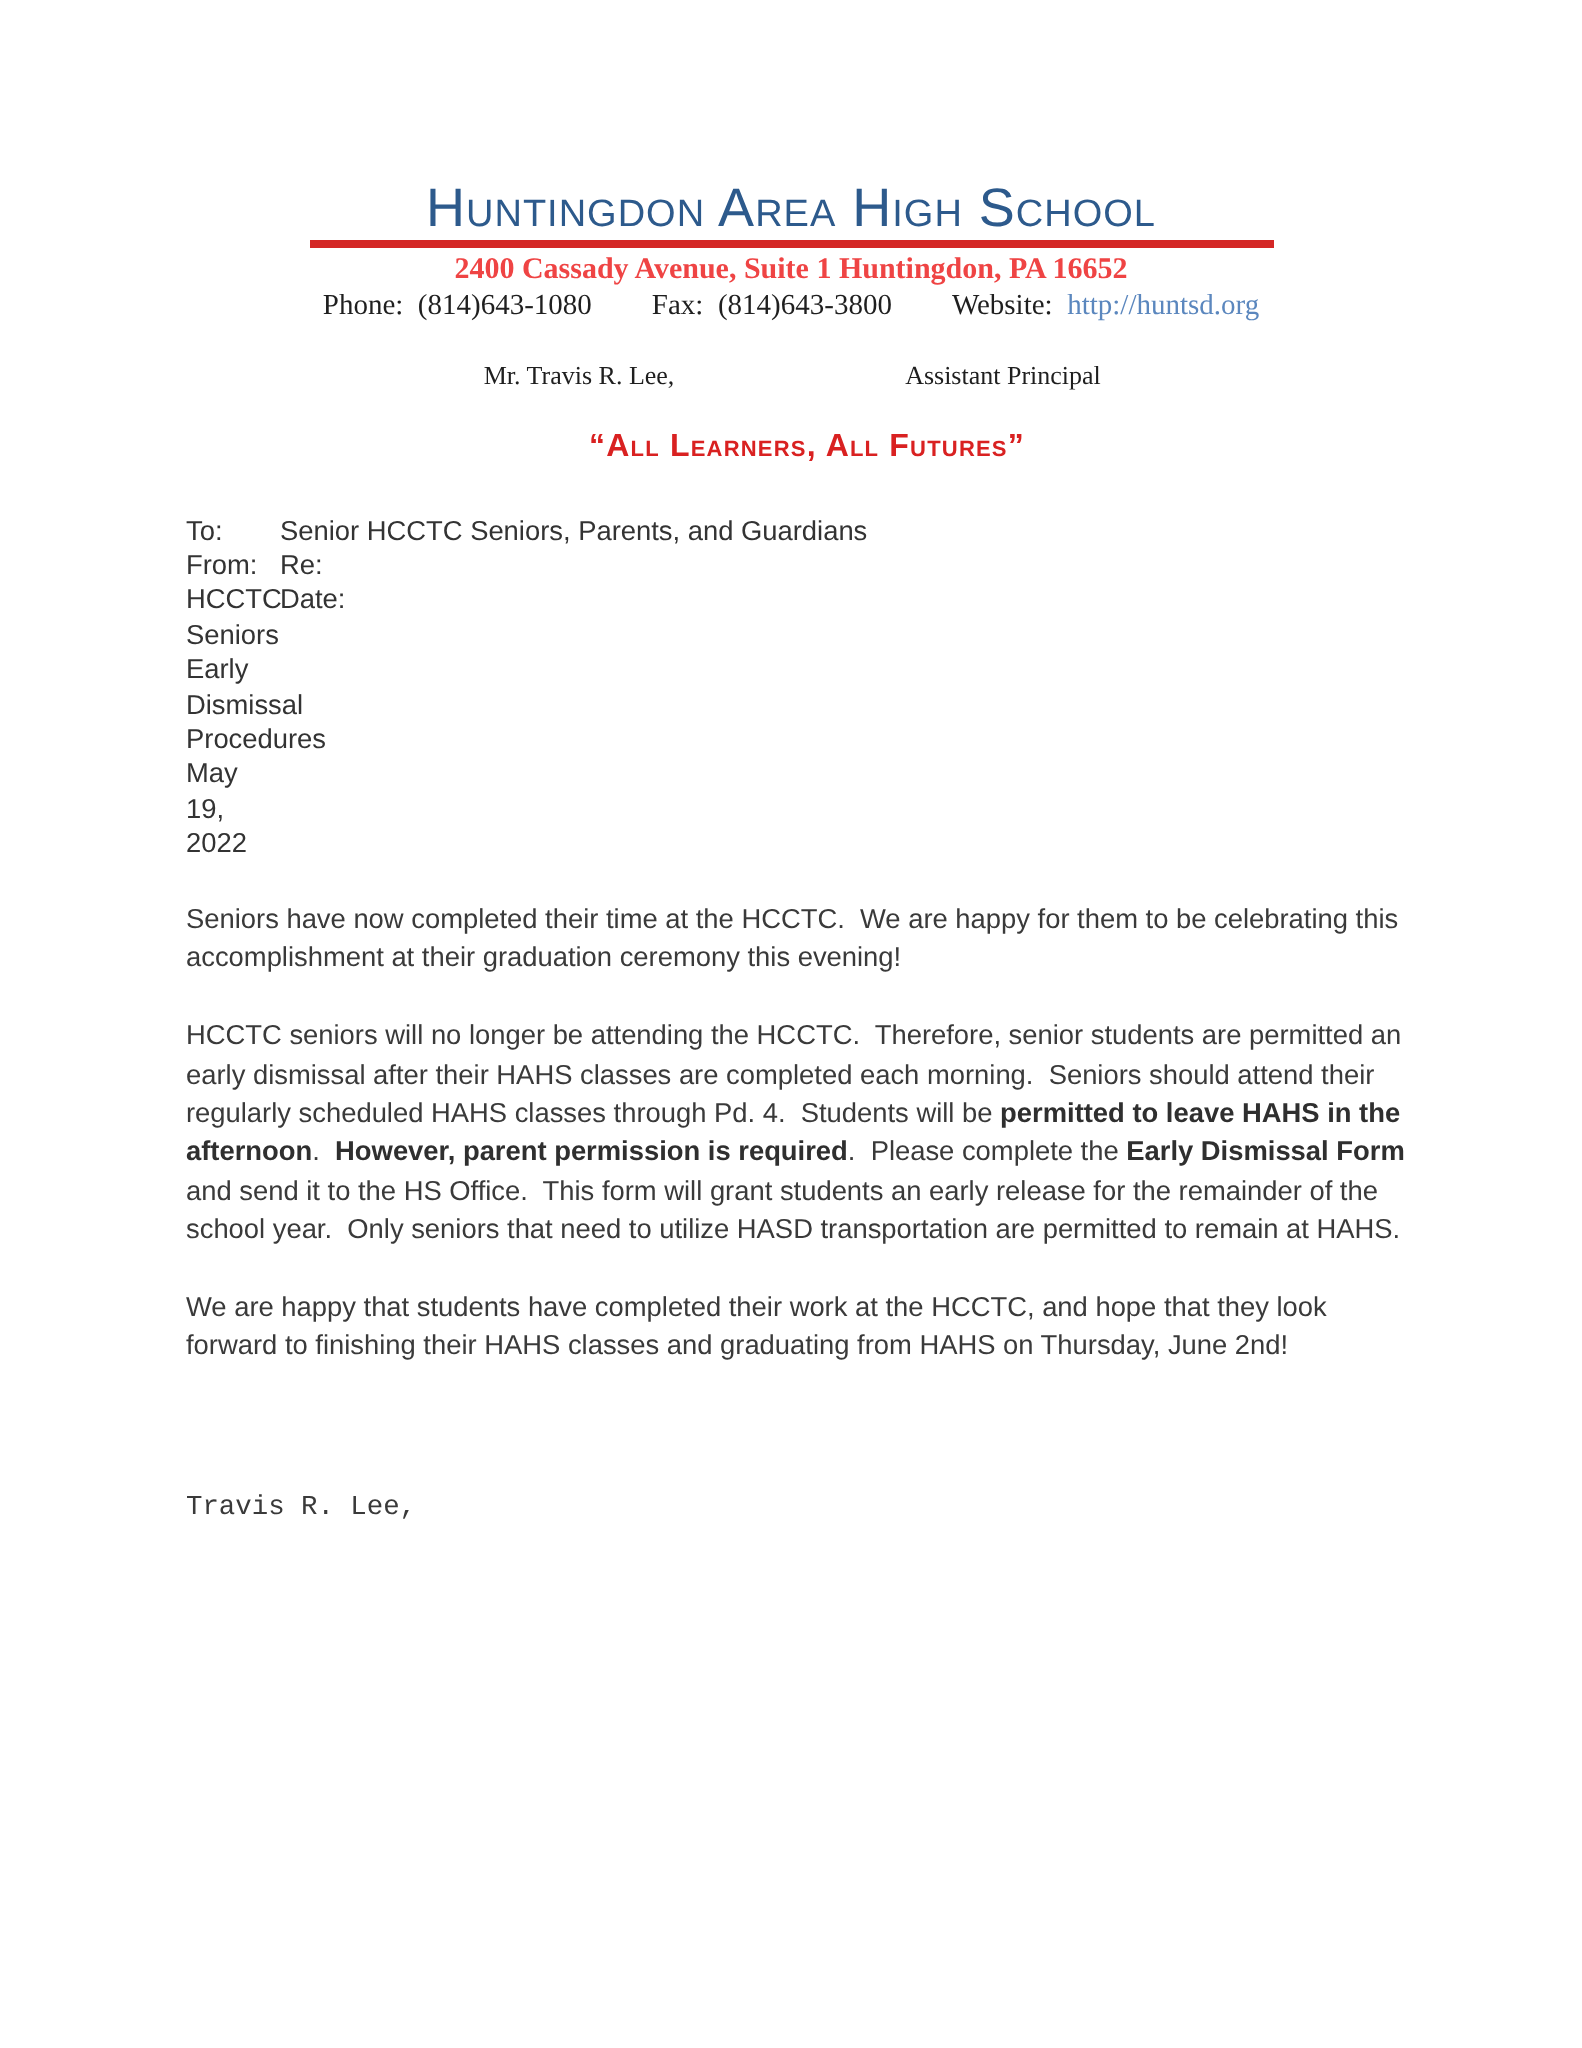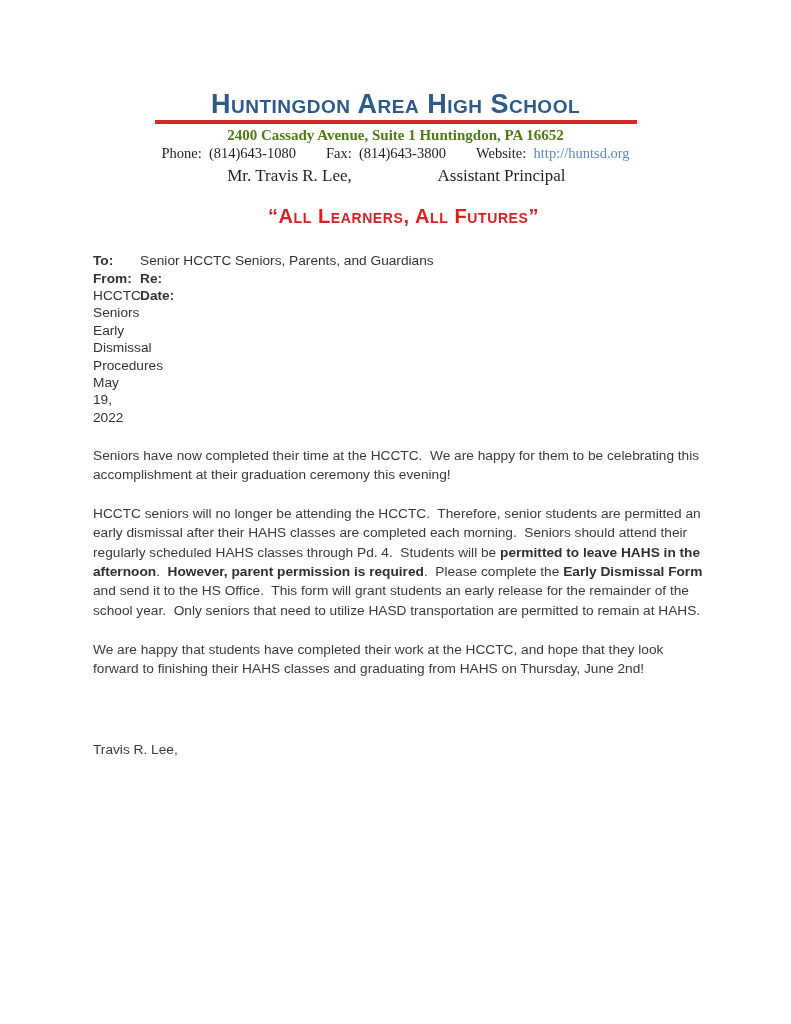--- a/index.html
+++ b/index.html
@@ -13,95 +13,95 @@
     padding-top: 90px;
     overflow: hidden;
     font-family: "Liberation Sans", sans-serif;
   }
 
   
   .letterhead { text-align: center; }
   .school-name {
     font-family: "Liberation Sans", sans-serif;
     font-variant: small-caps;
-    font-weight: 700;
+    font-weight: 400;
     font-size: 27px;
     line-height: 1.05;
     letter-spacing: 0.5px;
     color: #2d5a8c;
   }
   .red-rule {
     width: 482px;
     height: 4px;
     margin: 2px auto 3px auto;
     background: #d42726;
   }
   .address-line {
     font-family: "Liberation Serif", serif;
     font-weight: 700;
     font-size: 15px;
     line-height: 17px;
-    color: #4d7c0f;
+    color: #ef4444;
   }
   .contact-line {
     font-family: "Liberation Serif", serif;
     font-size: 14.5px;
     line-height: 17px;
     color: #1f1f1f;
     margin-top: 1px;
   }
   .contact-item { white-space: pre; }
   .contact-item + .contact-item { margin-left: 30px; }
   .website-link { color: #5b87be; text-decoration: none; }
 
   .principals {
     display: flex;
     justify-content: center;
-    margin-top: 2px;
+    margin-top: 17px;
     font-family: "Liberation Serif", serif;
-    font-size: 17px;
+    font-size: 13px;
     line-height: 1.4;
     color: #1f1f1f;
   }
   .principal-col { width: 212px; text-align: center; }
 
   .slogan {
     margin-top: 17px;
     font-variant: small-caps;
     font-weight: 700;
-    font-size: 20px;
+    font-size: 16px;
     letter-spacing: 0.6px;
     color: #d92121;
     margin-left: 16px;
   }
 
   
   .memo {
     margin: 24px 0 0 93px;
     width: 612px;
     display: grid;
     grid-template-columns: 47px 1fr;
     font-size: 13.7px;
     line-height: 17.4px;
     color: #333333;
   }
-  .memo-label { font-weight: 700; }
+  .memo-label { font-weight: 400; }
 
   
   .letter-body {
     margin: 0 0 0 93px;
     width: 612px;
     font-size: 13.7px;
     line-height: 19.4px;
     color: #3a3a3a;
   }
   .letter-body p { white-space: pre-wrap; margin-top: 19.4px; }
   .letter-body p.salutation { margin-top: 20px; }
   .letter-body strong { font-weight: 700; color: #2f2f2f; }
-  .sig-name { margin-top: 62px !important; }
+  .sig-name { margin-top: 62px !important; font-family: Liberation Mono, monospace; }
   .sig-title { margin-top: 0 !important; }
 </style>
 </head>
 <body>
 
 <div class="page">
 
   <header class="letterhead">
     <h1 class="school-name">Huntingdon Area High School</h1>
     <div class="red-rule"></div>

